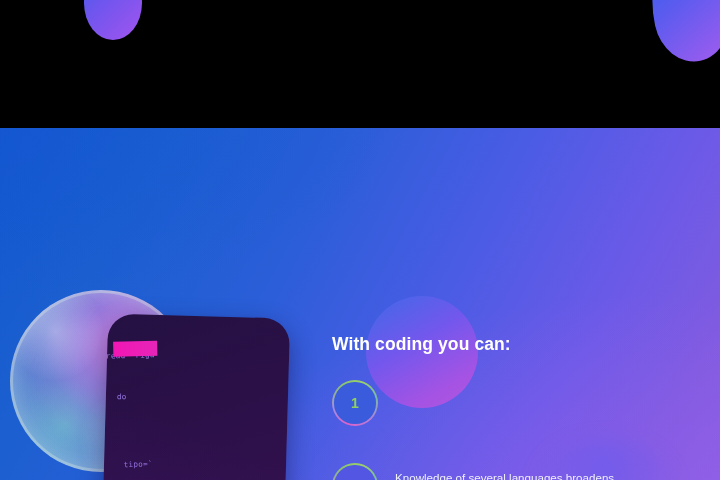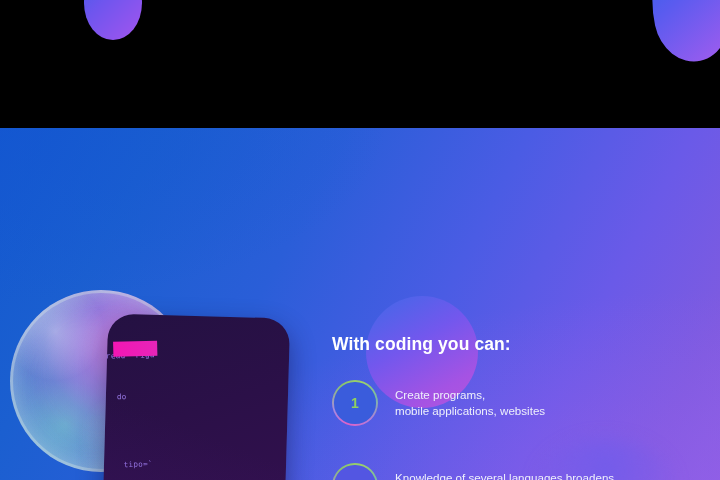--- a/index.html
+++ b/index.html
@@ -289,22 +289,20 @@
       <div class="panel-shade"></div>
     </div>
 
     <div class="head-circle"></div>
     <div class="heading">With coding you can:</div>
 
     <div class="item item-1">
       <div class="badge badge-1">
         <div class="badge-inner">1</div>
       </div>
-      <div class="item-text">Create programs,
-mobile applications, websites</div>
     </div>
 
     <div class="item item-2">
       <div class="badge badge-2">
         <div class="badge-inner">2</div>
       </div>
       <div class="item-text">Knowledge of several languages broadens
 the perspective for assessing tasks</div>
     </div>
 

